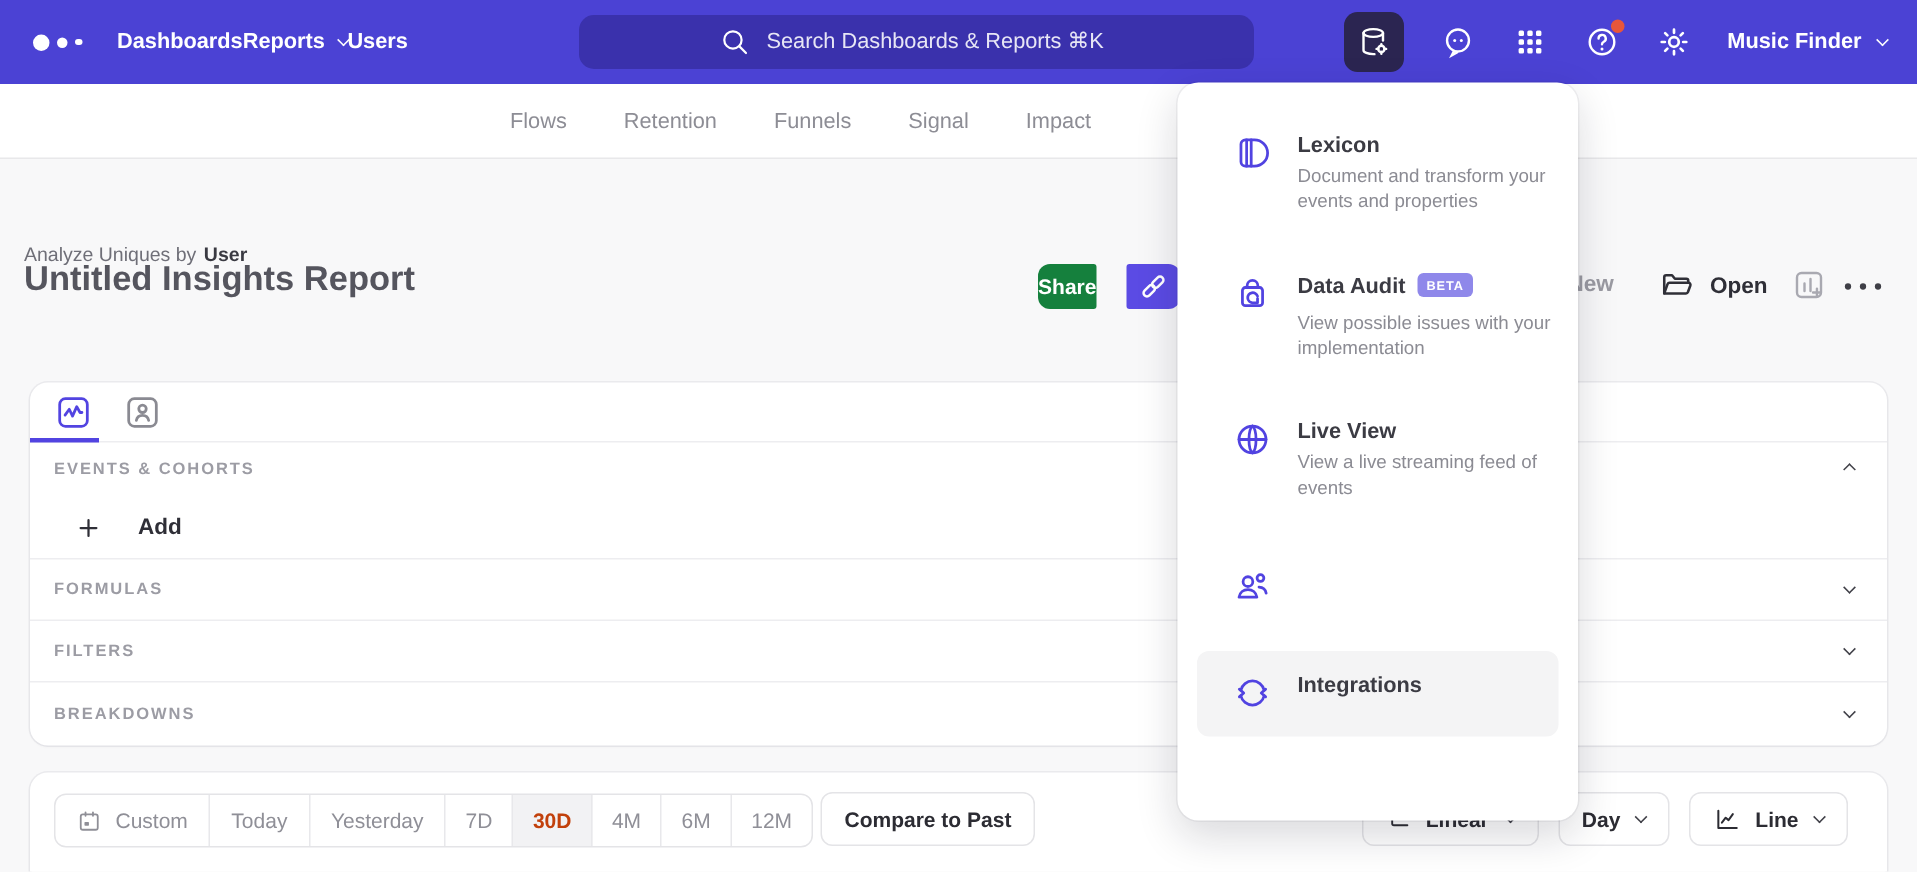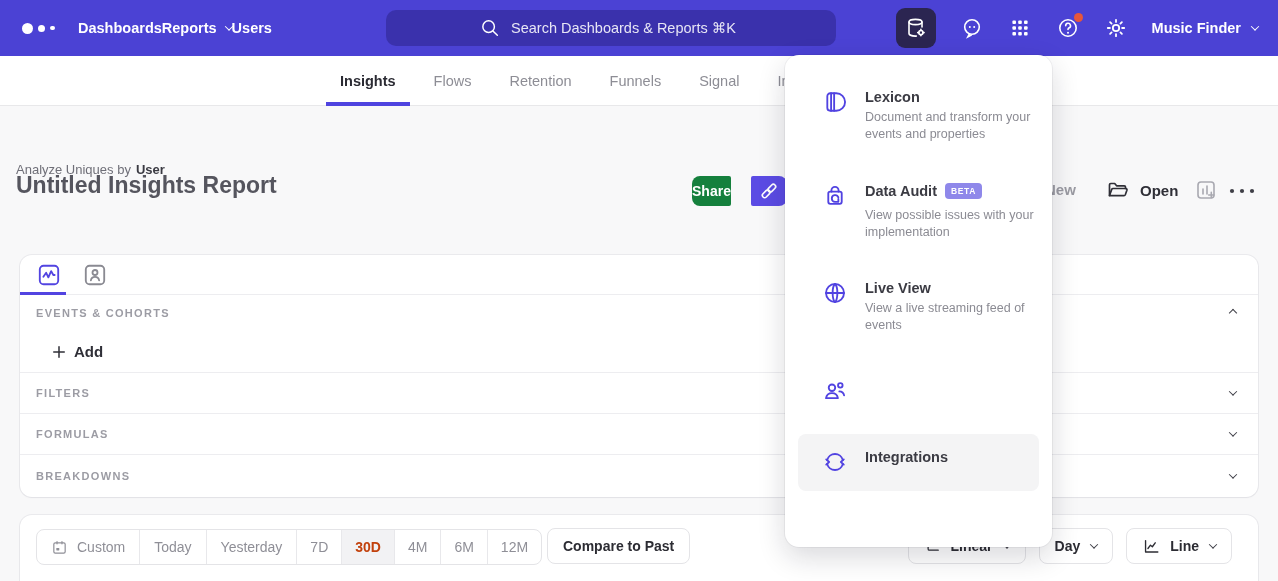--- a/index.html
+++ b/index.html
@@ -83,21 +83,21 @@
   .icon-tab.inactive { color:#8a8a92; }
   .icon-tabs .tab-underline { position:absolute; left:0; bottom:-1px; width:46px;
     height:3px; background:#5244e1; }
   .sec-row { position:relative; display:flex; align-items:center; padding:0 16px; }
   .sec-label { font-size:11px; font-weight:700; letter-spacing:1.3px;
     color:#9c9ca4; }
   .row-events { height:36px; }
   .row-add { height:42px; border-bottom:1px solid #ededf0; }
   .row-sec { height:41px; border-bottom:1px solid #ededf0; }
   .row-sec.last { height:42px; border-bottom:none; }
-  .add-btn { display:flex; align-items:center; gap:6px; margin-left:14px;
+  .add-btn { display:flex; align-items:center; gap:24px; margin-left:14px;
     color:#2f2f37; font-size:15px; font-weight:600; cursor:pointer; }
   .sec-chev { position:absolute; right:22px; color:#3f3f47; cursor:pointer; }
 
   
   .footer { left:20px; top:409px; width:1238px; height:90px; border-radius:12px 12px 0 0; }
   .range-group { position:absolute; left:16px; top:14px; display:flex;
     border:1px solid #e4e4e7; border-radius:8px; overflow:hidden; background:#fff; }
   .seg { display:flex; align-items:center; gap:9px; height:34px; padding:0 14px;
     border-right:1px solid #e8e8eb; color:#8f8f97; font-size:14px; cursor:pointer;
     white-space:nowrap; }
@@ -216,24 +216,20 @@
       </span>
       <span class="project">
         <span>Music Finder</span>
         <span class="chev"></span>
       </span>
     </div>
   </div>
 
   <div class="tabbar">
     <div class="tabs">
-      <span class="tab active">
-          <span>Insights</span>
-          <span class="underline"></span>
-        </span>
       <span class="tab">
           <span>Flows</span>
         </span>
       <span class="tab">
           <span>Retention</span>
         </span>
       <span class="tab">
           <span>Funnels</span>
         </span>
       <span class="tab">
@@ -307,25 +303,25 @@
       </div>
       <div class="sec-row row-add">
         <span class="add-btn">
           <svg width="18" height="18" viewBox="0 0 24 24" fill="none" stroke="#2f2f37" stroke-width="2" stroke-linecap="round">
               <path d="M12 5v14M5 12h14"></path>
             </svg>
           <span>Add</span>
         </span>
       </div>
       <div class="sec-row row-sec">
+        <span class="sec-label">FORMULAS</span>
+        <span class="sec-chev chev"></span>
+      </div>
+      <div class="sec-row row-sec">
         <span class="sec-label">FILTERS</span>
-        <span class="sec-chev chev"></span>
-      </div>
-      <div class="sec-row row-sec">
-        <span class="sec-label">FORMULAS</span>
         <span class="sec-chev chev"></span>
       </div>
       <div class="sec-row row-sec last">
         <span class="sec-label">BREAKDOWNS</span>
         <span class="sec-chev chev"></span>
       </div>
     </div>
 
     <div class="card footer">
       <div class="range-group">

